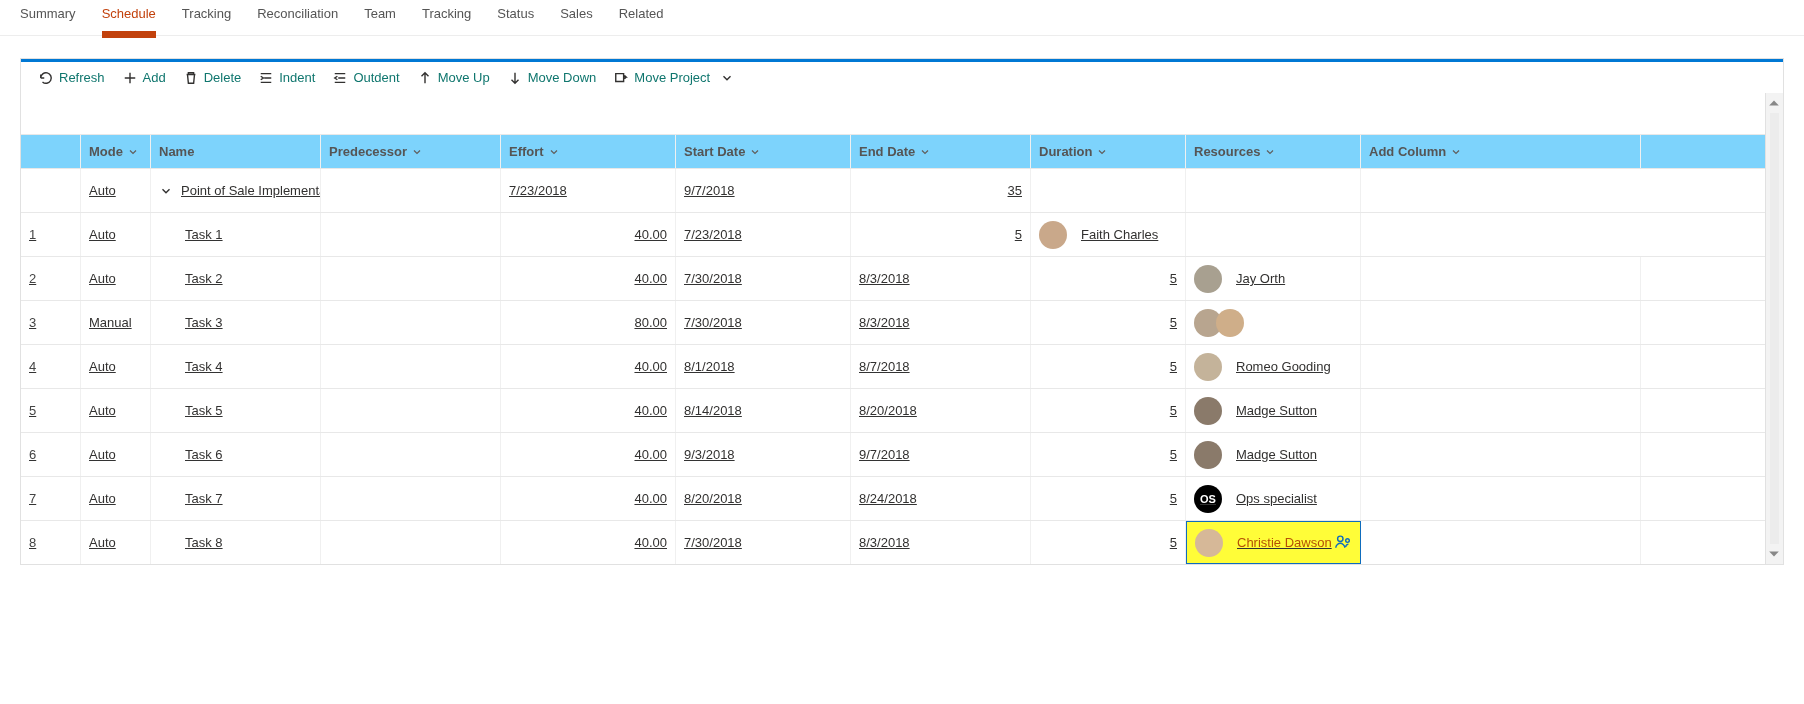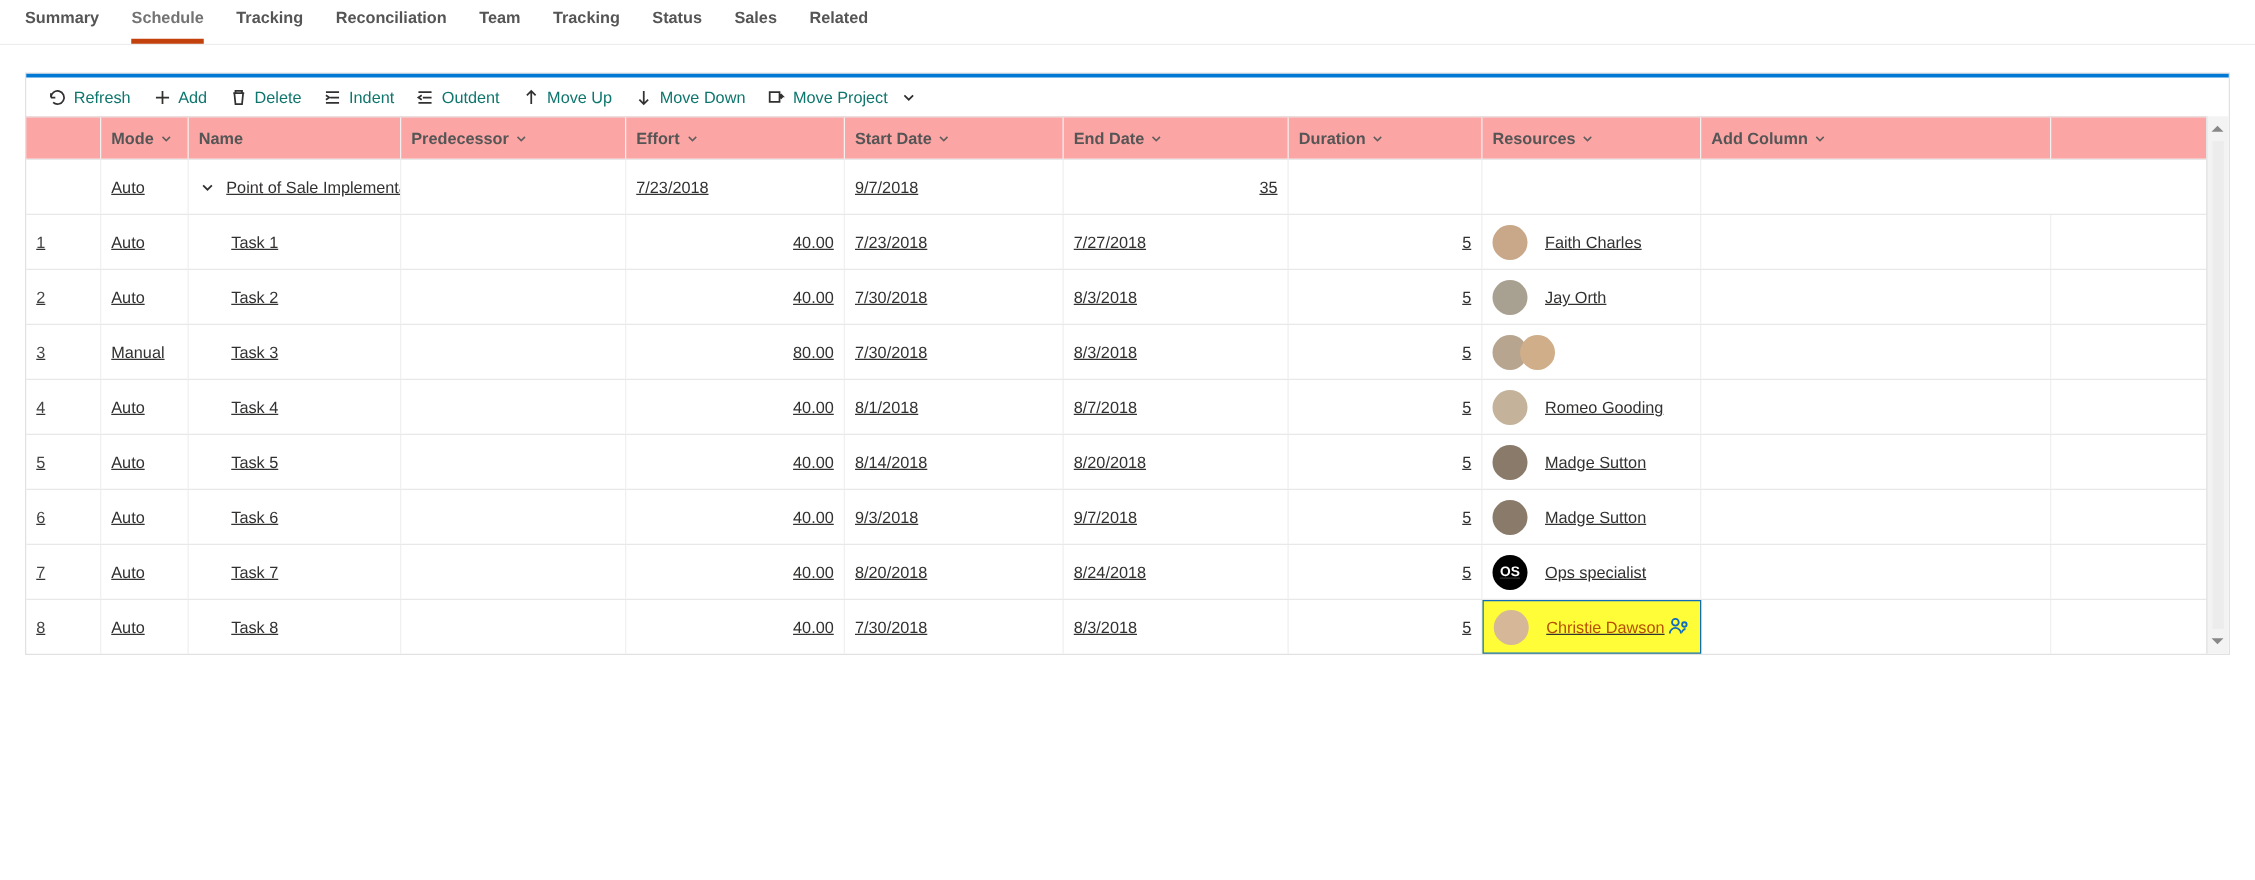--- a/index.html
+++ b/index.html
@@ -1,33 +1,33 @@
 <!DOCTYPE html>
 <html><head>
 <meta charset="utf-8">
 <style>
   * { box-sizing: border-box; }
   html, body { margin:0; padding:0; font-family: "Segoe UI", Arial, sans-serif; font-size:13px; color:#333; background:#fff; }
   .page { width:1804px; height:704px; position:relative; background:#fff; }
   
   .tabs { display:flex; gap:26px; padding: 6px 20px 0 20px; border-bottom:1px solid #ededed; height:36px; align-items:flex-start;}
-  .tab { color:#555; cursor:pointer; padding-bottom:10px;font-weight:bold; }
-  .tab.active { color:#737373; font-weight:700; border-bottom:4px solid #c2410c; }
+  .tab { color:#555; cursor:pointer; padding-bottom:10px; }
+  .tab.active { color:#c2410c; font-weight:400; border-bottom:7px solid #c2410c; }
   
   .panel { margin:22px 20px 0 20px; border:1px solid #e1e1e1; }
   .accent { height:3px; background:#0078d4; }
   .toolbar { display:flex; gap:18px; align-items:center; padding:8px 18px; }
   .tbtn { display:flex; align-items:center; gap:6px; color:#0f766e; cursor:pointer; }
   .tbtn svg { width:14px; height:14px; stroke:#323130; fill:none; stroke-width:1.6; }
   
   .gridwrap { position:relative; display:flex; }
   .grid { flex:1; }
   .ghead, .grow { display:grid; grid-template-columns: 60px 70px 170px 180px 175px 175px 180px 155px 175px 280px; border-top:1px solid #e8e8e8; }
   .grow { height:44px;text-decoration:underline; }
-  .ghead { height:34px; background:#fca5a5; }
+  .ghead { height:34px; background:#7dd3fc;margin-top:41px; }
   .gcell { display:flex; align-items:center; padding:0 8px; border-right:1px solid #f0f0f0; font-size:13px; color:#323130; overflow:hidden; white-space:nowrap; }
   .ghead .gcell { font-weight:600; color:#555; }
   .gcell.num { justify-content:flex-end; }
   .gcell.idx { color:#444; }
   .chev { width:12px;height:12px; fill:none; stroke:#605e5c; stroke-width:1.6; margin-left:4px; }
   .expand { width:14px;height:14px; fill:none; stroke:#323130; stroke-width:1.6; margin-right:8px; flex-shrink:0;}
   .indent1 { padding-left:34px; }
   .avatar { width:28px;height:28px;border-radius:50%; background:#d8c9ba; flex-shrink:0; display:flex;align-items:center;justify-content:center;font-size:11px;color:#fff;font-weight:600; margin-right:14px;}
   .avatar.ops { background:#000000; }
   .avgroup { display:flex; }
@@ -191,21 +191,20 @@
       </div>
 
       <div id="rows">
             <div class="grow">
               <div class="gcell idx">1</div>
               <div class="gcell ">Auto</div>
               <div class="gcell indent1">Task 1</div>
               <div class="gcell "></div>
               <div class="gcell num">40.00</div>
               <div class="gcell ">7/23/2018</div>
-              <div class="gcell ">7/27/2018</div>
               <div class="gcell num">5</div>
               <div class="gcell">
                 <div class="reswrap">
                   <div class="avatar" style="background: rgb(201, 168, 138);"></div>
                   <span class="resname">Faith Charles</span>
                 </div>
               </div>
               <div class="gcell "></div>
             </div>
             <div class="grow">

